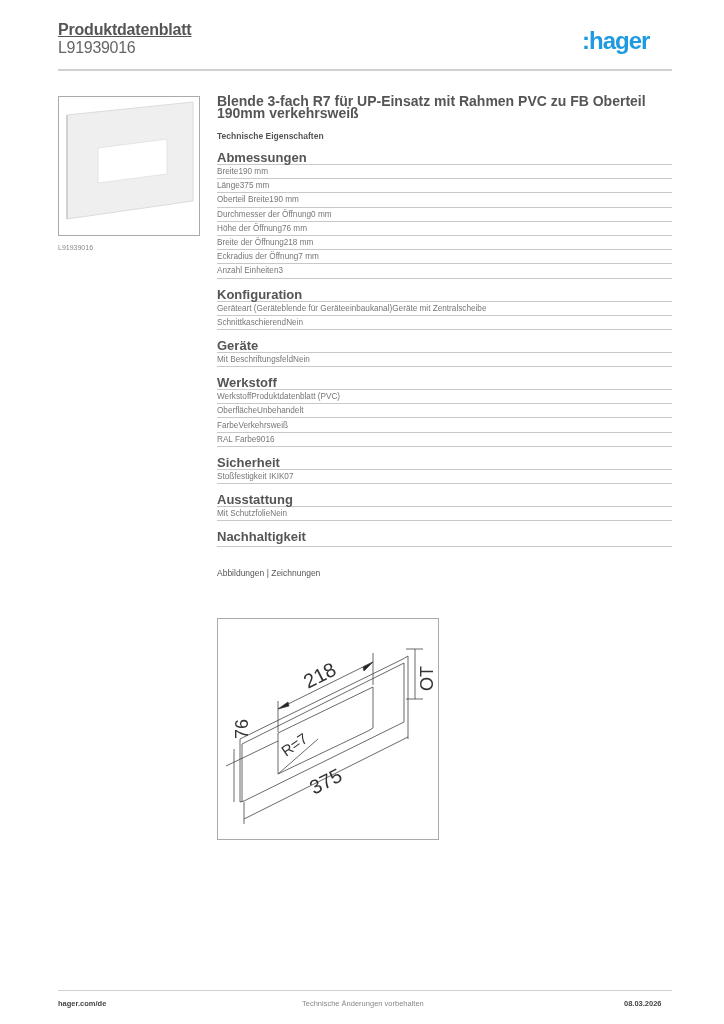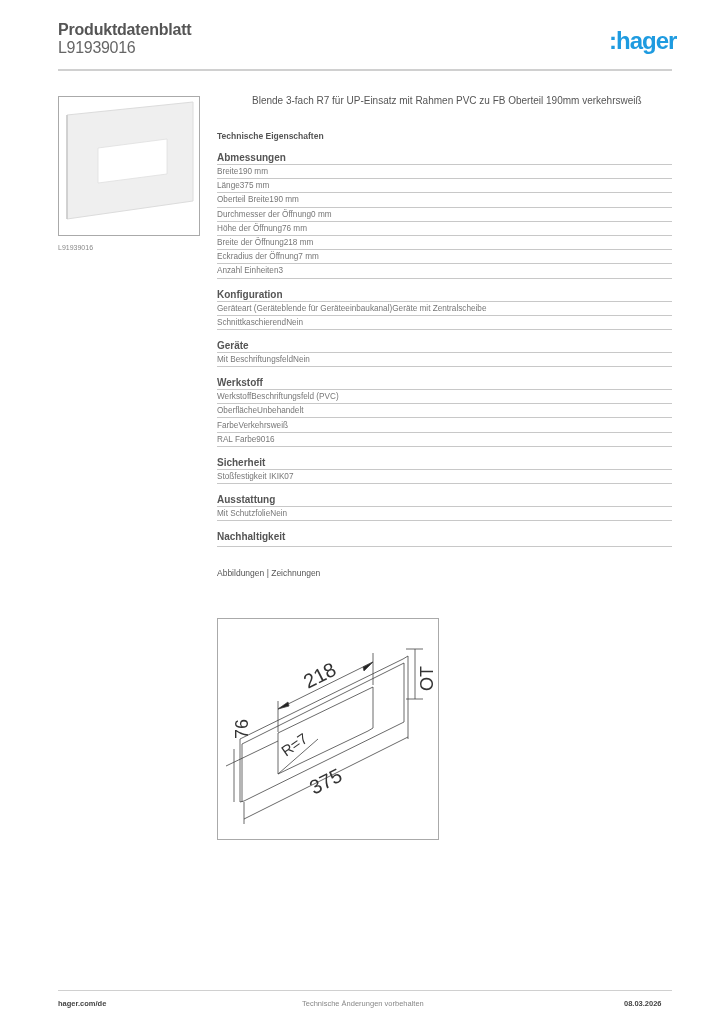--- a/index.html
+++ b/index.html
@@ -1,34 +1,34 @@
 <!DOCTYPE html>
 <html><head>
   <meta charset="utf-8">
   <style>
     html, body { margin: 0; padding: 0; background: #ffffff; }
     body {
       width: 724px; height: 1024px; position: relative; overflow: hidden;
       font-family: "Liberation Sans", sans-serif; color: #555;
     }
-    .hdr-title { position: absolute; left: 58px; top: 21px; font-size: 16px; font-weight: bold; color: #555; letter-spacing: -0.2px; }
+    .hdr-title { position: absolute; left: 58px; top: 21px; font-size: 16px; font-weight: bold; color: #555; letter-spacing: -0.2px; text-decoration: underline; }
     .hdr-code { position: absolute; left: 58px; top: 39px; font-size: 16px; color: #666; letter-spacing: -0.3px; }
-    .logo { position: absolute; left: 609px; top: 27px; font-size: 24px; font-weight: bold; color: #1e9be0; letter-spacing: -1px; }
+    .logo { position: absolute; left: 582px; top: 27px; font-size: 24px; font-weight: bold; color: #1e9be0; letter-spacing: -1px; }
     .hdr-line { position: absolute; left: 58px; top: 69px; width: 614px; height: 2px; background: #d0d0d0; }
 
     .thumb { position: absolute; left: 58px; top: 96px; width: 142px; height: 140px; border: 1px solid #aaa; box-sizing: border-box; background: #fff; }
     .thumb-caption { position: absolute; left: 58px; top: 244px; font-size: 7px; color: #888; }
 
     .content { position: absolute; left: 217px; top: 95px; width: 455px; }
-    .prod-title { font-size: 10px; font-weight: normal; color: #555; height: 12px; line-height: 12px; margin-left: 35px; }
+    .prod-title { font-size: 14px; font-weight: bold; color: #555; height: 12px; line-height: 12px; }
     .tech-title { font-size: 8.5px; font-weight: bold; color: #555; margin-top: 23px; height: 12px; line-height: 12px; }
 
     .section { margin-top: 10px; }
     .section-title {
-      font-size: 10px; font-weight: bold; color: #555;
+      font-size: 13px; font-weight: bold; color: #555;
       height: 12px; line-height: 12px; border-bottom: 1.5px solid #c8c8c8;
     }
     .row {
       display: flex; justify-content: flex-start; align-items: center;
       font-size: 8.2px; color: #777; height: 13.2px; line-height: 13px;
       border-bottom: 1.5px solid #c8c8c8;
     }
     .row .v { color: #777; }
 
     .figure-title { font-size: 8.5px; font-weight: normal; color: #555; margin-top: 20px; height: 12px; line-height: 12px; }
@@ -113,21 +113,21 @@
     <div class="row">
         <span>Mit Beschriftungsfeld</span>
         <span class="v">Nein</span>
       </div>
   </div>
 
   <div class="section">
     <div class="section-title">Werkstoff</div>
     <div class="row">
         <span>Werkstoff</span>
-        <span class="v">Beschriftungsfeld (PVC)</span>
+        <span class="v">Produktdatenblatt (PVC)</span>
       </div>
     <div class="row">
         <span>Oberfläche</span>
         <span class="v">Unbehandelt</span>
       </div>
     <div class="row">
         <span>Farbe</span>
         <span class="v">Verkehrsweiß</span>
       </div>
     <div class="row">

